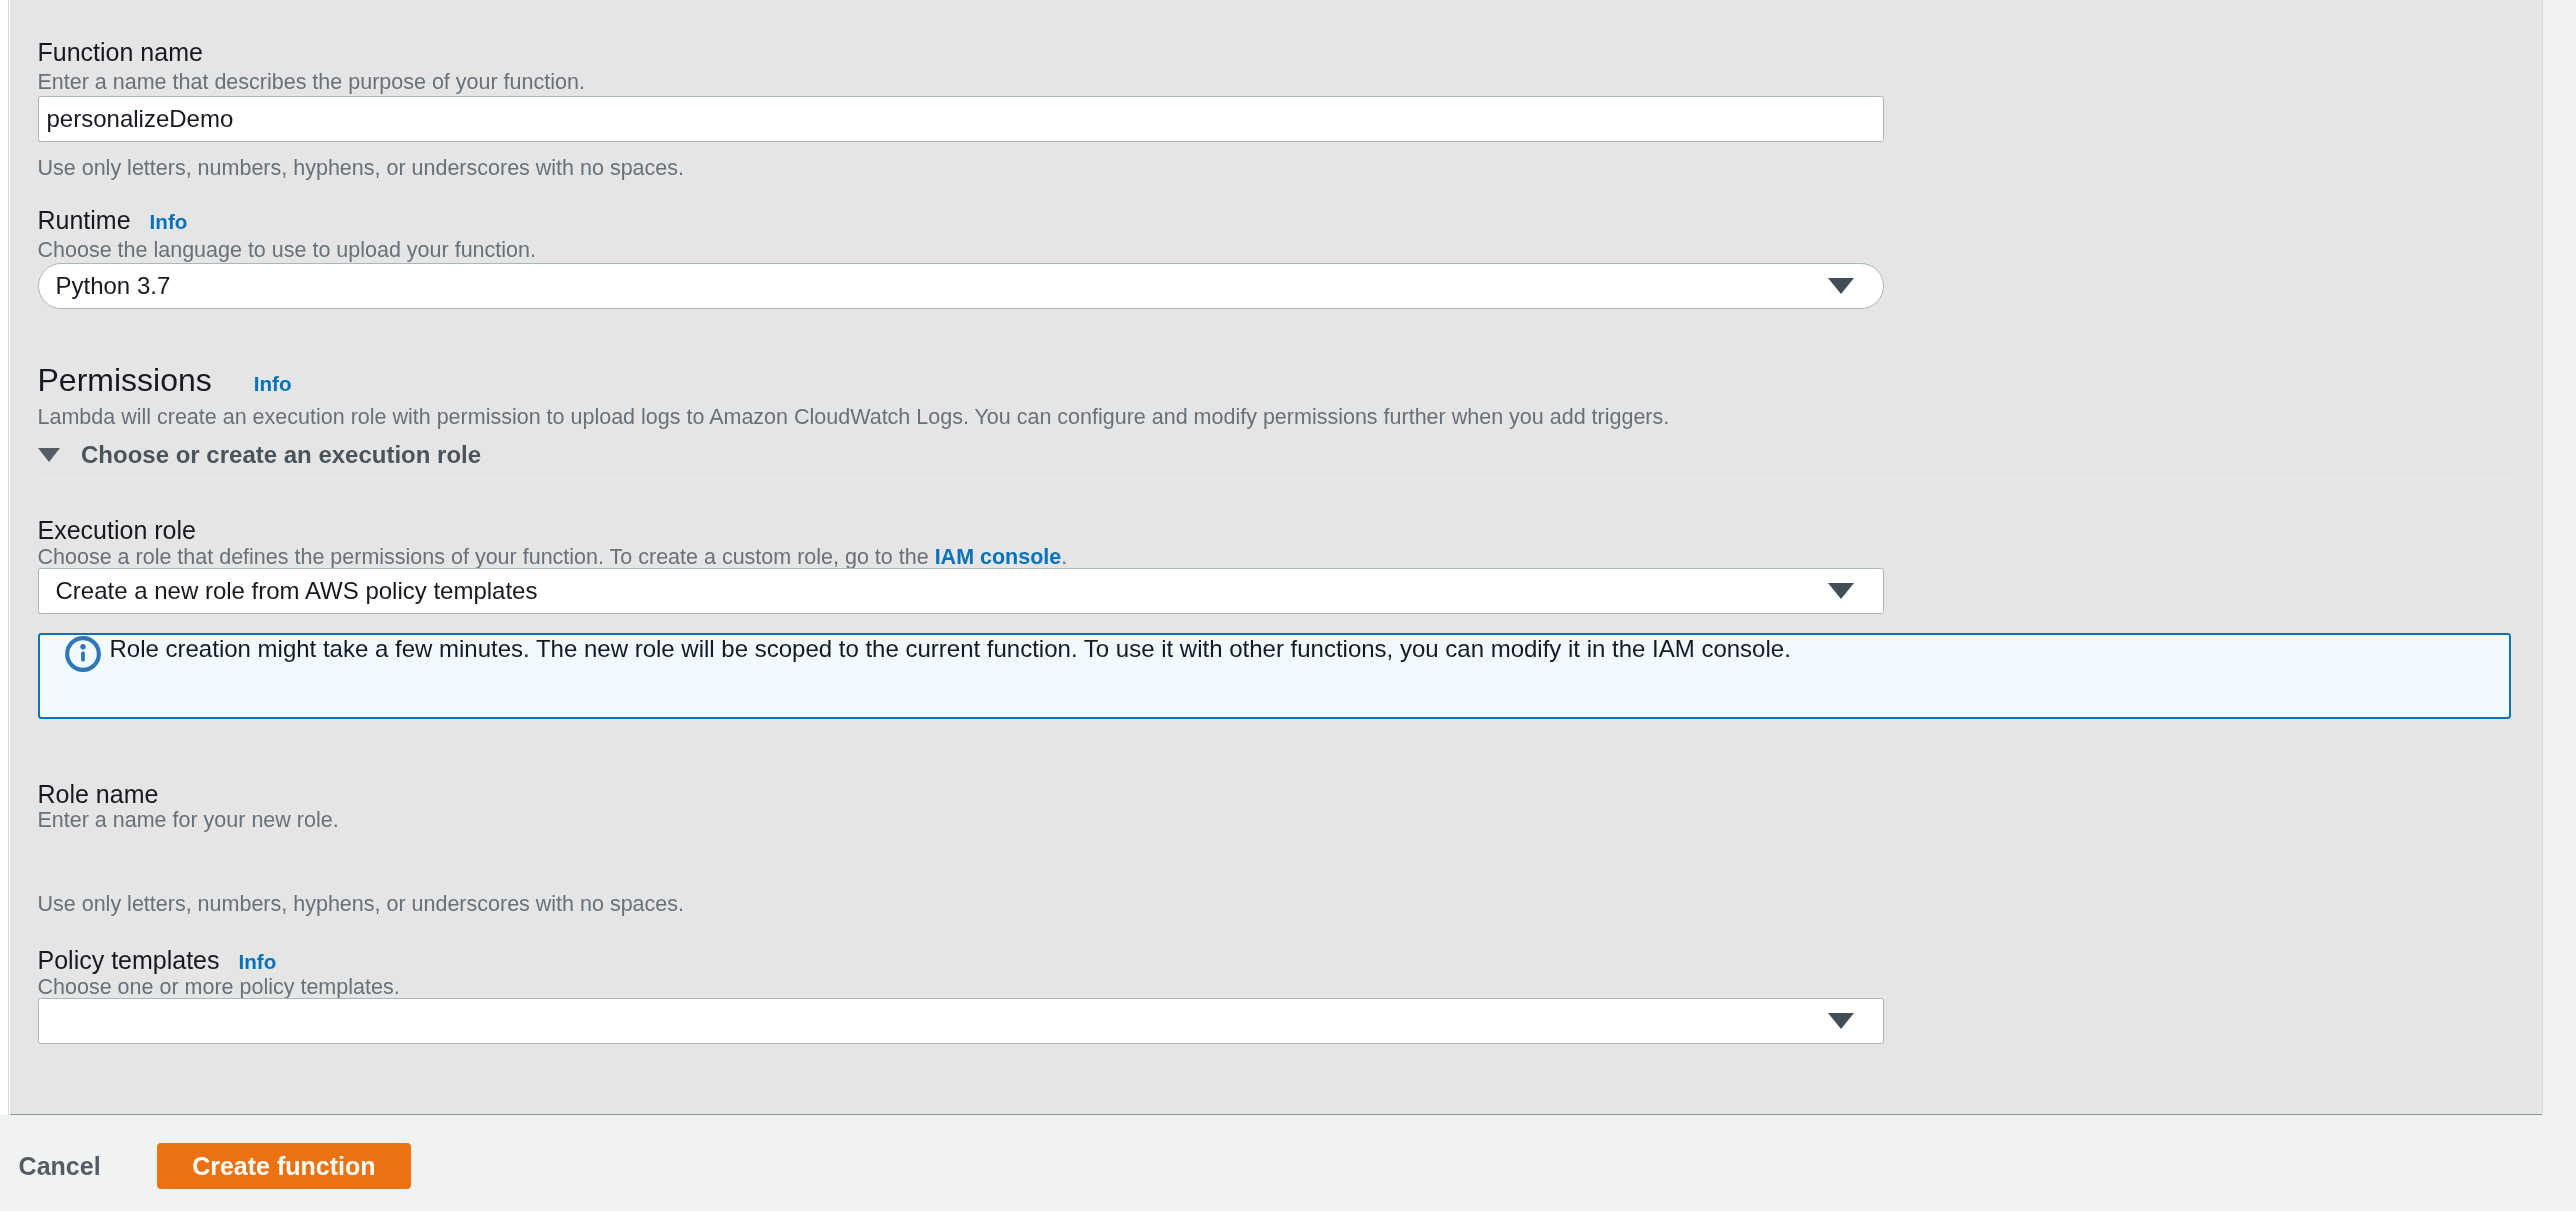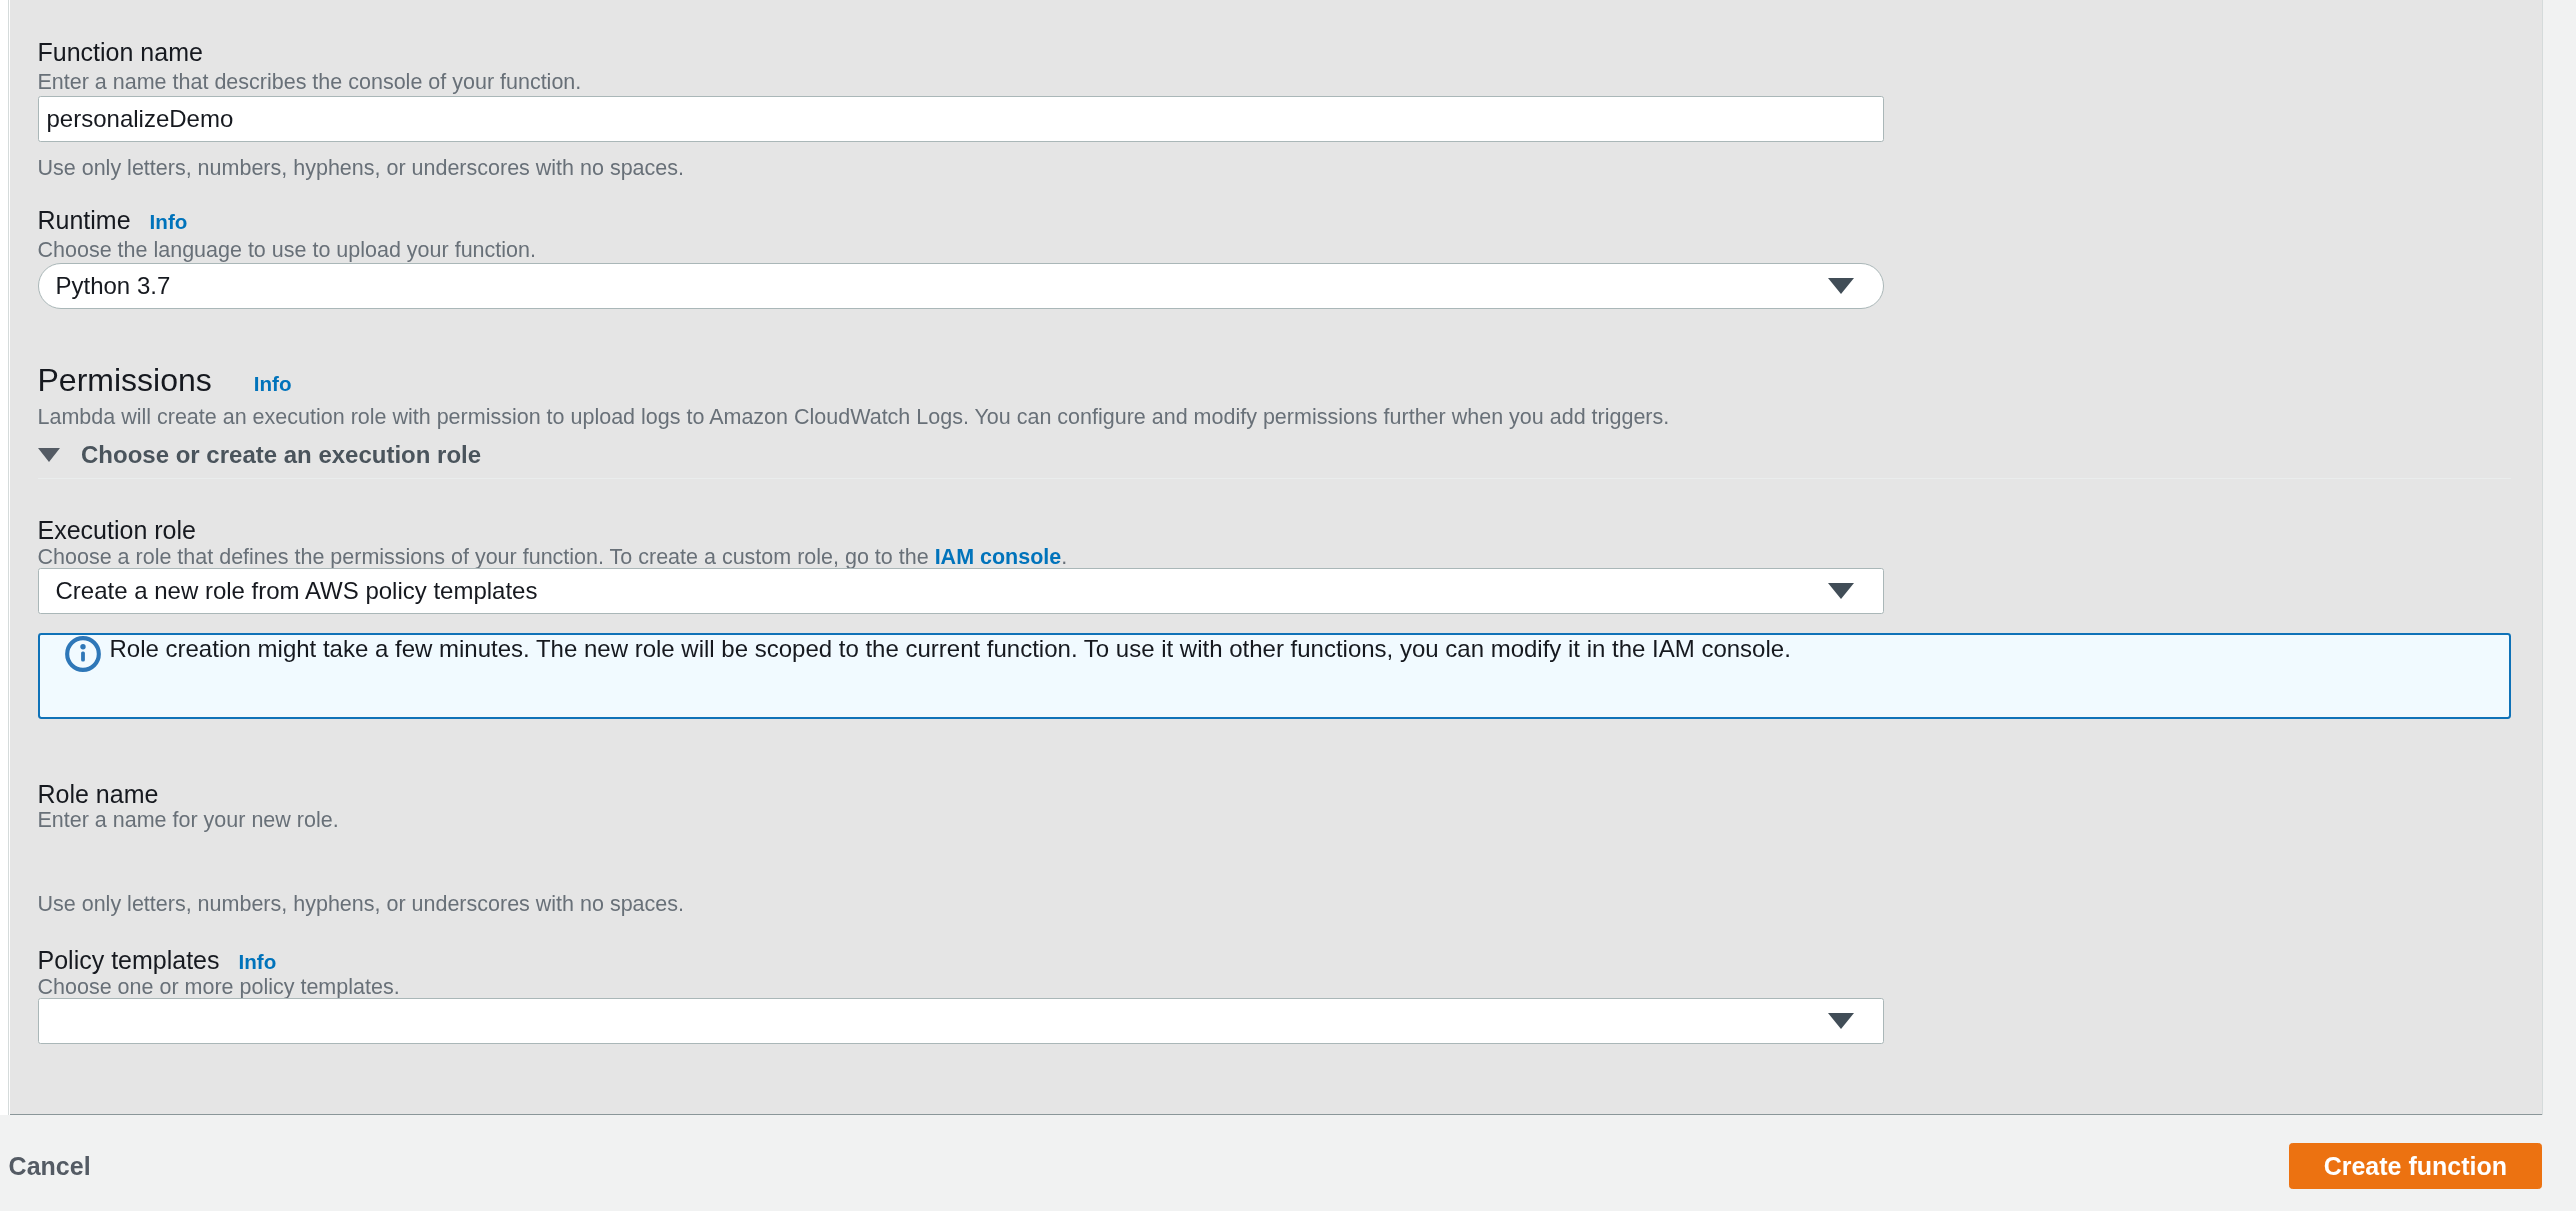--- a/index.html
+++ b/index.html
@@ -80,22 +80,22 @@
     background:#f1faff;
     border:2.6px solid #0f72b8; border-radius:3.4px;
     display:flex; align-items:flex-start;
     padding:0 24px; gap:8px;
   }
   .alert-text { font-size:24px; color:#16191f; }
 
   .footer {
     position:absolute; left:0; top:1115px; width:2576px; height:96px;
     background:#f1f2f2;
-    display:flex; align-items:center; justify-content:space-between;
-    padding-right:34px; padding-top:6.9px;
+    display:flex; align-items:center; justify-content:flex-start;
+    padding-right:34px; padding-top:6.9px;padding-left:10px;
   }
   .btn-cancel {
     background:none; border:none; cursor:pointer;
     font-family:"Liberation Sans", sans-serif;
     font-size:25px; font-weight:bold; color:#545b64;
     margin-right:48px; padding:0 8.6px;
   }
   .btn-primary {
     background:#ec7211; border:1.7px solid #ec7211; border-radius:3.4px;
     cursor:pointer;
@@ -108,21 +108,21 @@
 <body>
 
 <div class="left-edge-line"></div>
 
 <div class="card">
 
   <div class="abs" style="top:38px;">
     <div class="field-label">Function name</div>
   </div>
   <div class="abs" style="top:69px;">
-    <div class="desc">Enter a name that describes the console of your function.</div>
+    <div class="desc">Enter a name that describes the purpose of your function.</div>
   </div>
   <input class="text-input abs" style="top: 96px;" value="personalizeDemo">
   <div class="abs" style="top:155px;">
     <div class="hint">Use only letters, numbers, hyphens, or underscores with no spaces.</div>
   </div>
 
   <div class="abs label-row" style="top:206px;">
     <span class="field-label">Runtime</span>
     <a class="info-link">Info</a>
   </div>

